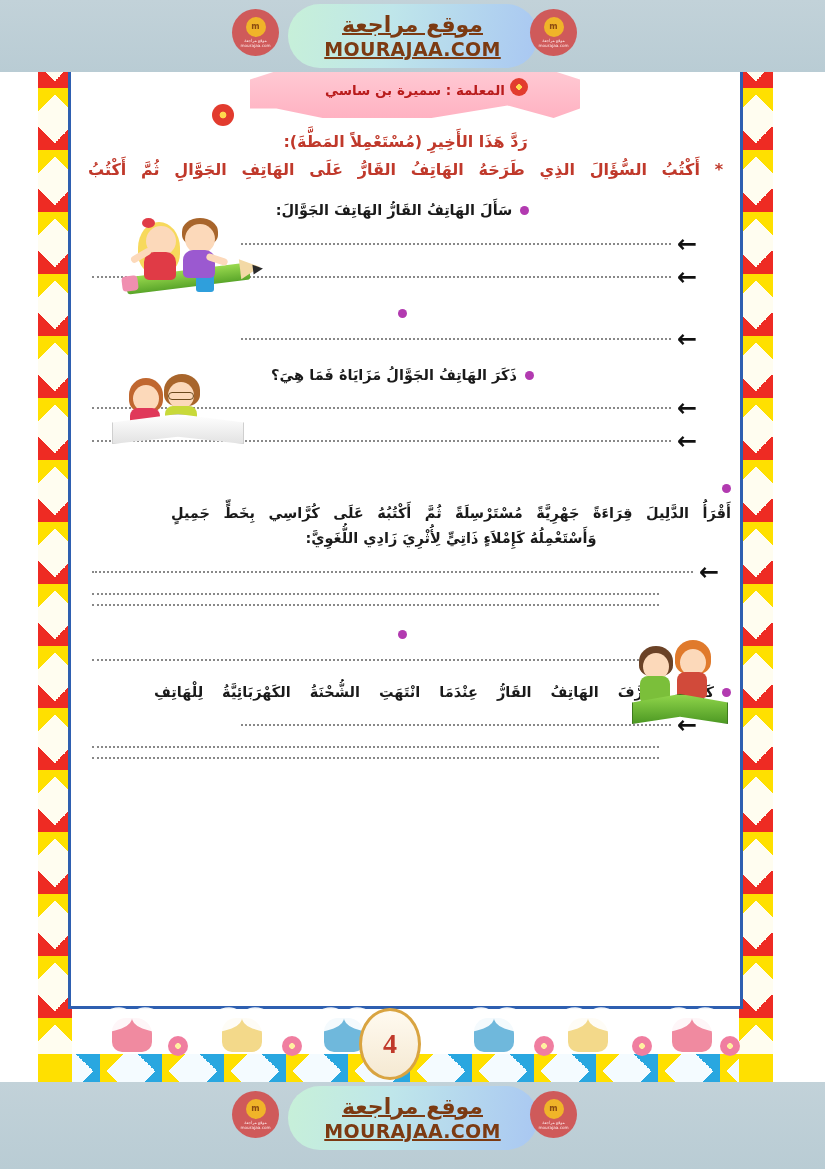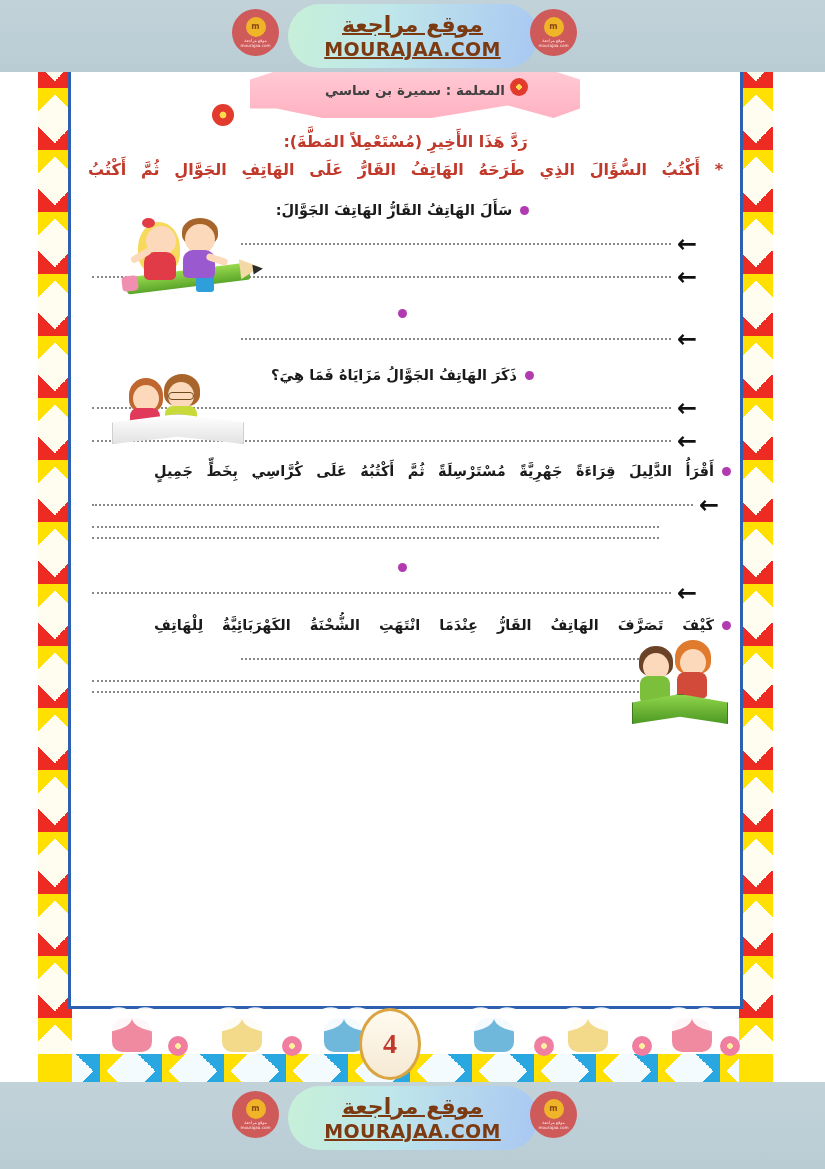--- a/index.html
+++ b/index.html
@@ -166,21 +166,21 @@
     clip-path: polygon(0 22%, 8% 6%, 92% 6%, 100% 22%, 100% 78%, 92% 96%, 78% 72%,
                        55% 96%, 22% 96%, 8% 78%, 0 78%);
     opacity: .95;
   }
   #ribbon-text {
     position: absolute;
     left: 0; right: 0; top: 14px;
     text-align: center;
     font-size: 13.5px;
     font-weight: bold;
-    color: #404040;
+    color: #b91c1c;
     direction: rtl;
   }
   .rib-flower {
     position: absolute; width: 22px; height: 22px; border-radius: 50%;
     background: radial-gradient(circle at 50% 50%, #ffd84d 0 22%, #e23b2e 23% 100%);
     z-index: 21;
   }
   .rib-flower.f1 { left: 212px; top: 104px; }
   .rib-flower.f2 { left: 510px; top: 78px; width: 18px; height: 18px; }
 
@@ -457,24 +457,25 @@
     </div>
     <div class="ans-line">
       <span class="ans-arrow">←</span>
       <span class="ans-dots"></span>
     </div>
     <div class="ans-line">
       <span class="ans-arrow">←</span>
       <span class="ans-dots"></span>
     </div>
 
-    <div class="q-row wide" style="margin-top:6px;">
+    <div class="q-row wide" style="margin-top:23px;flex-direction:column;">
       <span class="q-bullet"></span>
       <span class="q-text two-line">
         <span class="sub just">أَقْرَأُ الدَّلِيلَ قِرَاءَةً جَهْرِيَّةً مُسْتَرْسِلَةً ثُمَّ أَكْتُبُهُ عَلَى كُرَّاسِي بِخَطٍّ جَمِيلٍ</span>
+        <span class="sub ctr">وَأَسْتَعْمِلُهُ كَإِمْلاَءٍ ذَاتِيٍّ لِأُثْرِيَ زَادِي اللُّغَوِيَّ:</span>
       </span>
     </div>
     <div class="ans-line" style="padding-right:18px;">
       <span class="ans-arrow">←</span>
       <span class="ans-dots"></span>
     </div>
     <div class="ans-line noarrow">
       <span class="ans-dots"></span>
     </div>
     <div class="ans-line noarrow">

